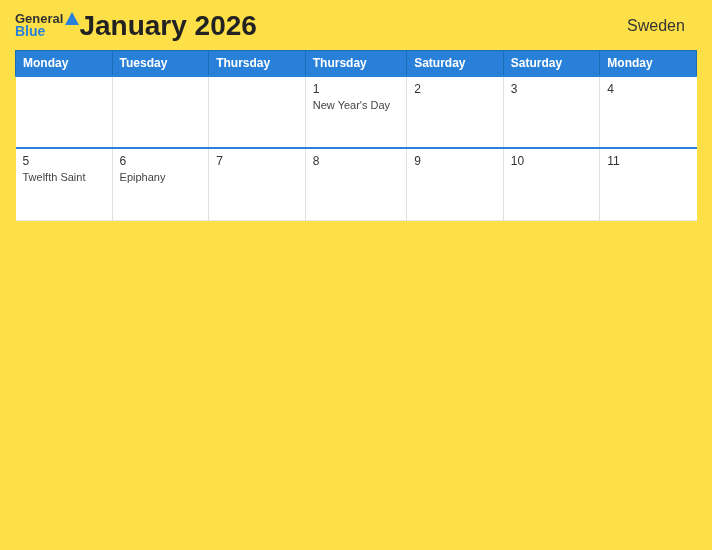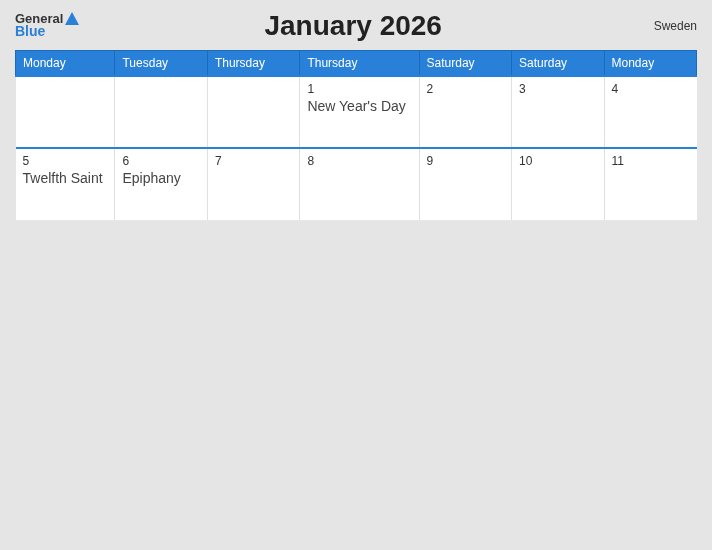--- a/index.html
+++ b/index.html
@@ -6,56 +6,56 @@
     body {
       font-family: Arial, sans-serif;
       background: #fff;
       width: 712px;
       height: 550px;
       overflow: hidden;
     }
     .page {
       width: 712px;
       height: 550px;
-      background: #e5e5e5;
+      background: #fde047;
       padding: 10px 15px 10px 15px;
     }
     .header {
       display: flex;
       align-items: center;
       justify-content: space-between;
       margin-bottom: 8px;
     }
     .logo {
       display: flex;
       align-items: center;
       gap: 0;
     }
     .title {
       font-size: 28px;
       font-weight: bold;
       color: #222;
-      text-align: center;
+      text-align: left;
       flex: 1;
     }
     .country {
-      font-size: 12px;
+      font-size: 16px;
       color: #333;
       min-width: 70px;
-      text-align: right;
+      text-align: left;
     }
     .calendar {
       width: 100%;
       border-collapse: collapse;
     }
     .calendar thead tr th {
       background: #2980d9;
       color: #fff;
       font-size: 12px;
-      font-weight: normal;
+      font-weight: bold;
       text-align: left;
       padding: 5px 7px;
       border: 1px solid #1a6cb8;
     }
     .calendar tbody tr {
       border-top: 2px solid #2980d9;
     }
     .calendar tbody tr td {
       vertical-align: top;
       padding: 5px 7px;
@@ -74,21 +74,21 @@
     .calendar tbody tr td:last-child {
       border-right: none;
     }
     .day-number {
       font-size: 12px;
       color: #333;
       display: block;
       margin-bottom: 2px;
     }
     .holiday {
-      font-size: 14px;
+      font-size: 11px;
       color: #444;
       margin-top: 1px;
     }
     .empty {
       background: #f5f5f5;
     }
   </style>
 </head>
 <body>
 

